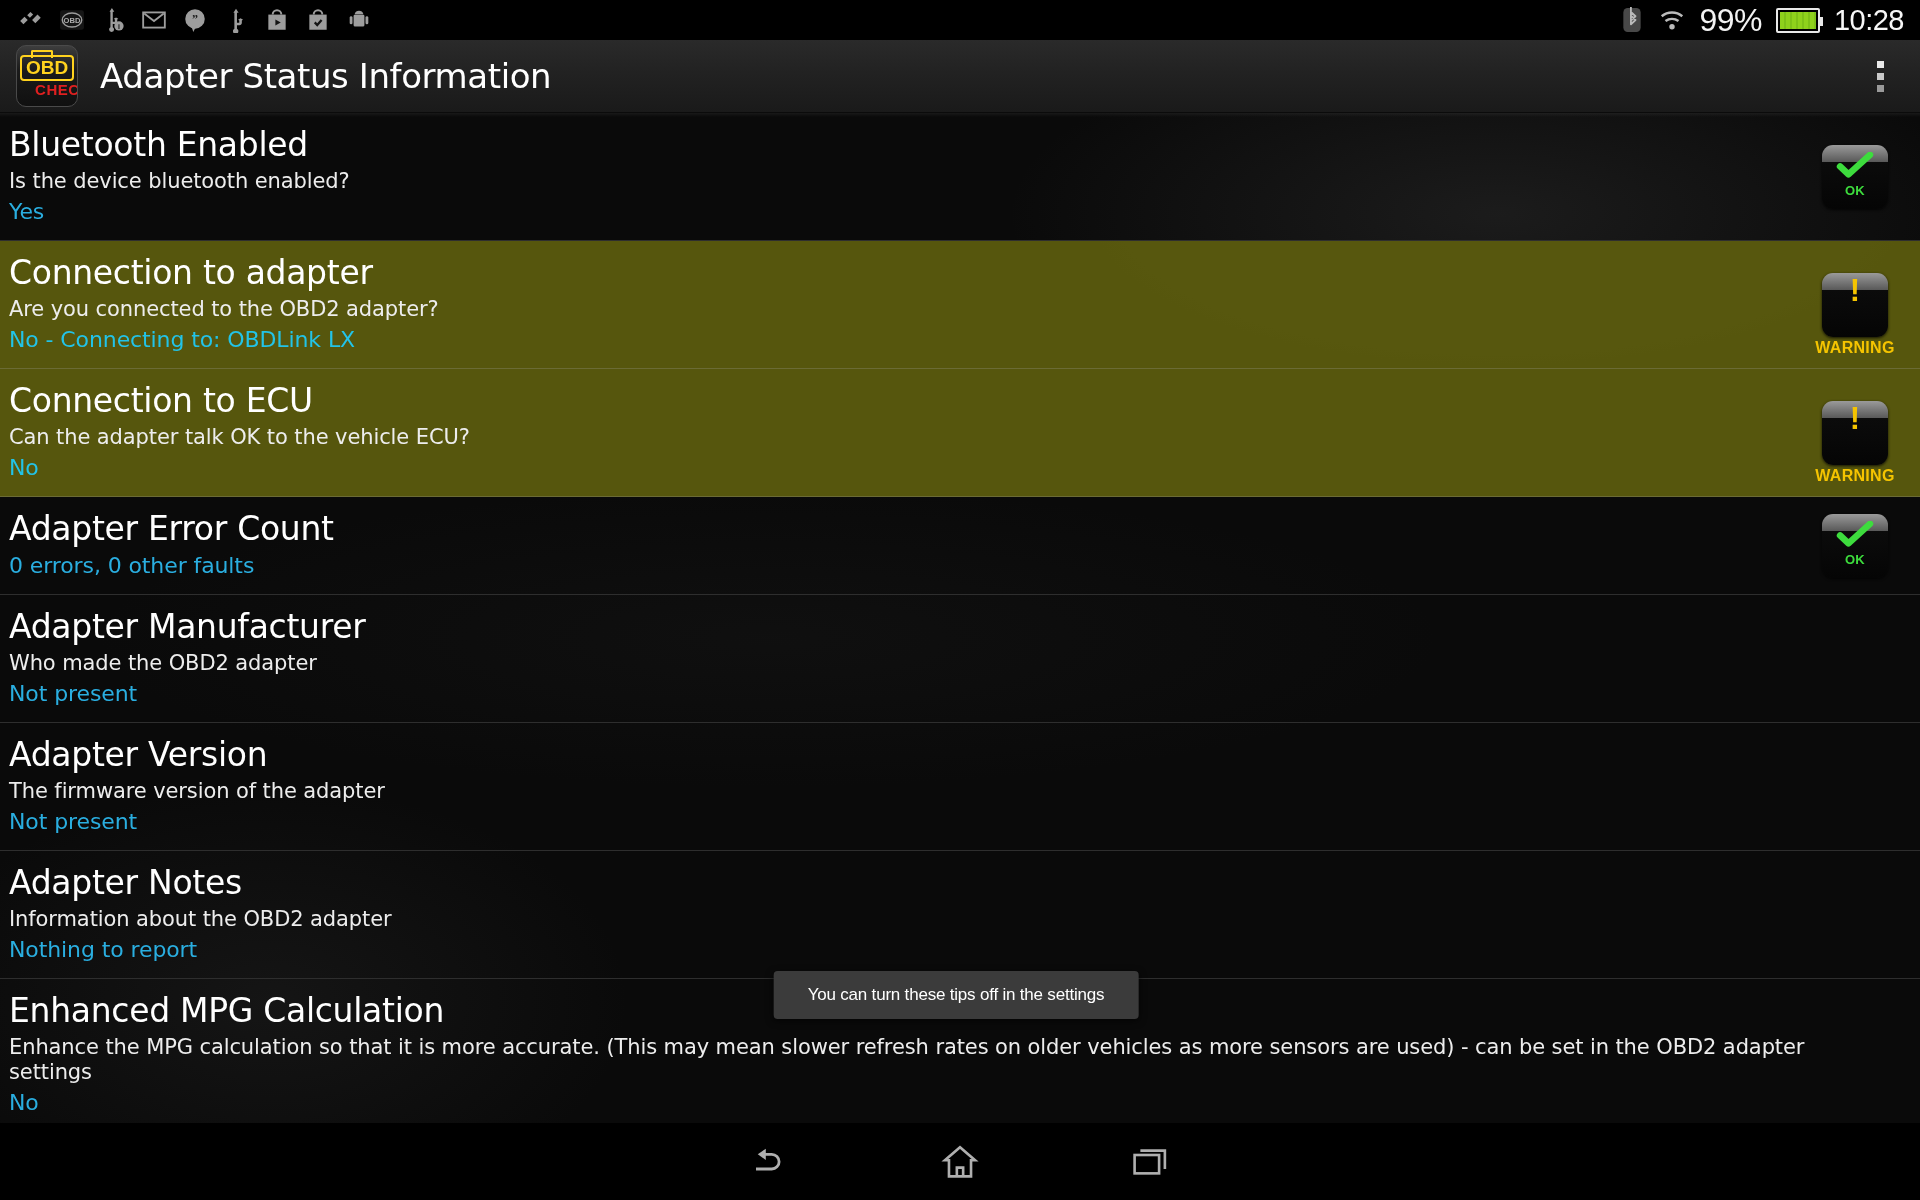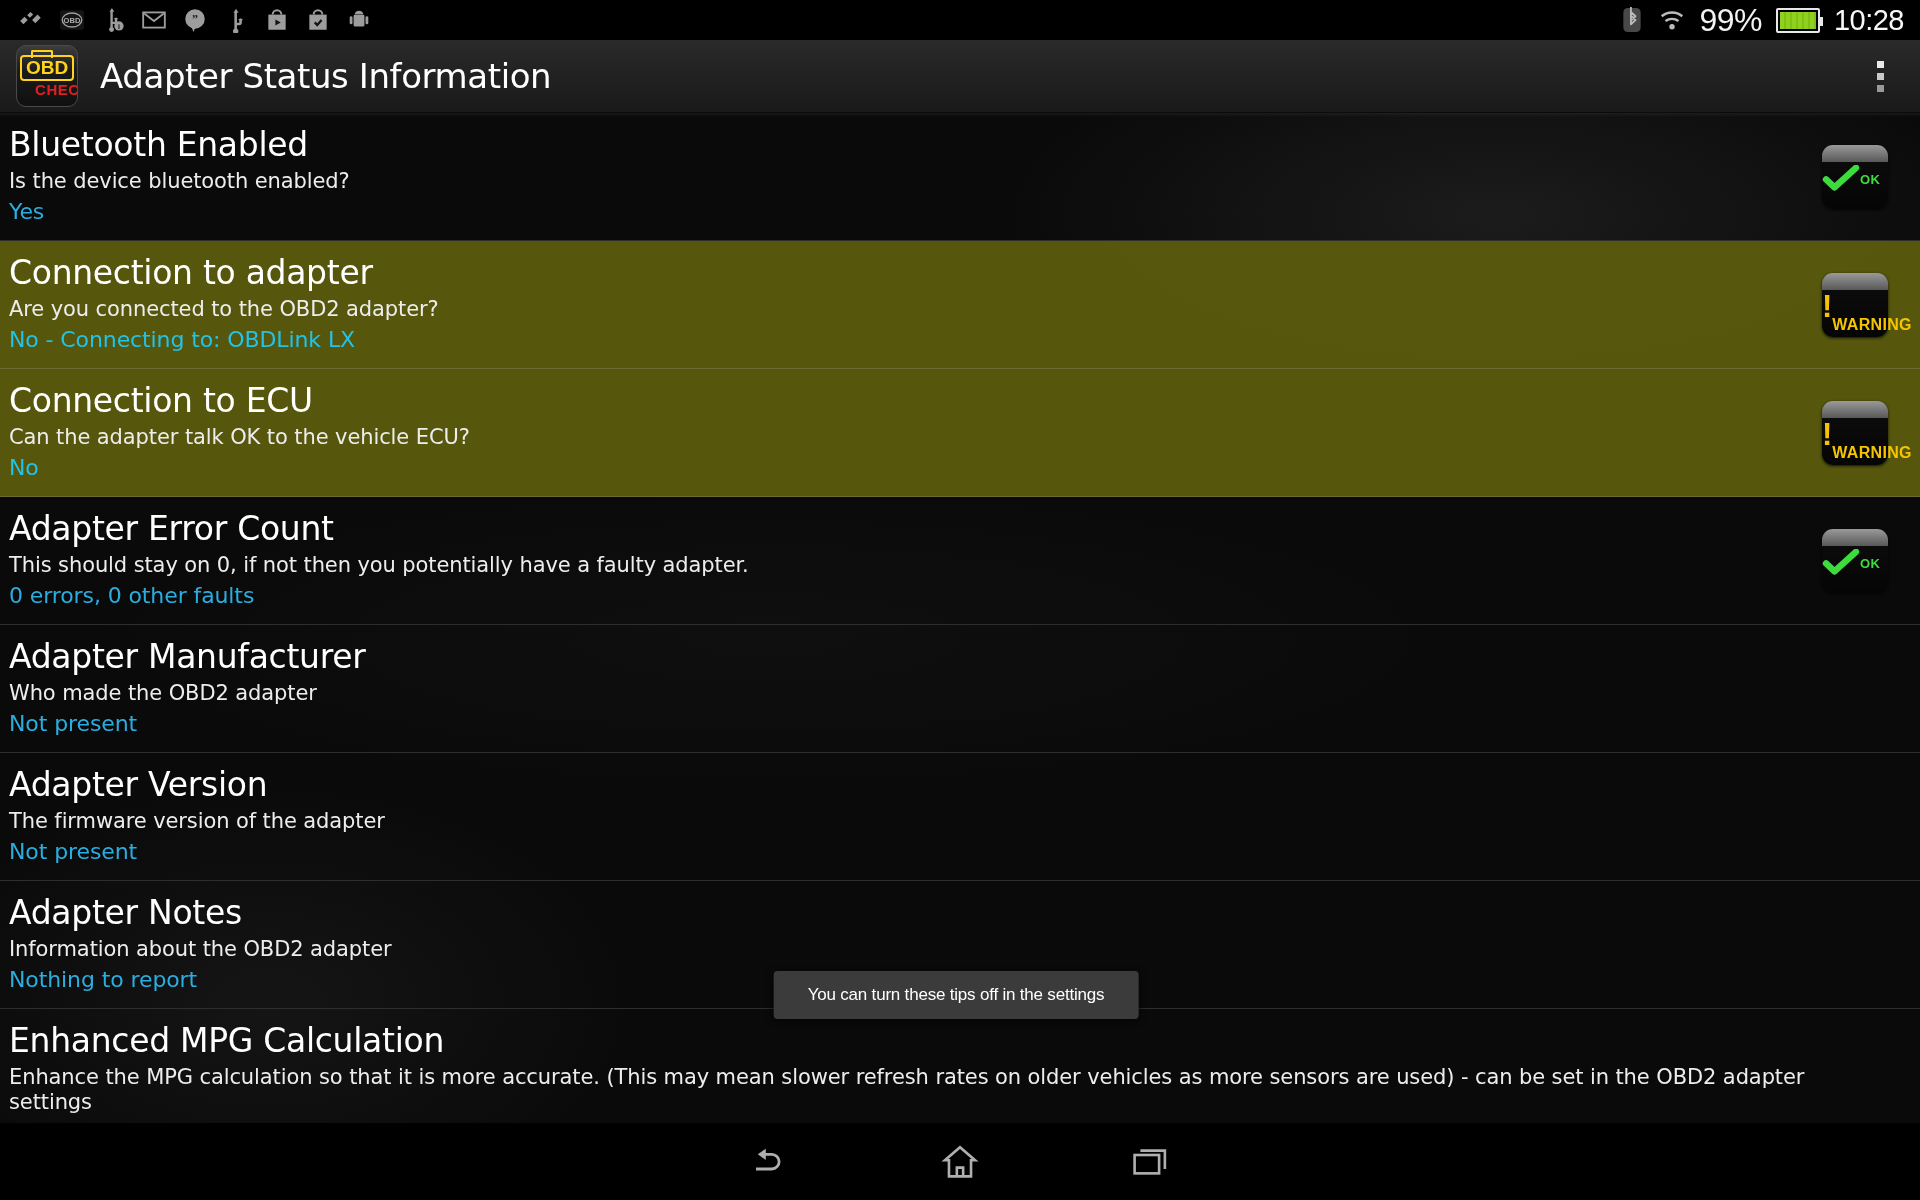--- a/index.html
+++ b/index.html
@@ -100,21 +100,21 @@
   .row-value {
     color:#2aaee0; font-size:22px; line-height:1.15; letter-spacing:-.1px;
   }
   .row.highlight .row-value { color:#22c3e8; }
 
   
   .badge {
     position:absolute; right:32px; top:50%; transform:translateY(-50%);
     width:66px; height:64px; border-radius:11px;
     background:linear-gradient(180deg,#9a9a9a 0%,#5a5a5a 26%,#0b0b0b 27%,#050505 100%);
-    display:flex; flex-direction:row; align-items:center; justify-content:flex-start;
+    display:flex; flex-direction:column; align-items:center; justify-content:flex-start;
     padding-top:5px; box-shadow:0 1px 3px rgba(0,0,0,.8);
   }
   .badge .glyph { height:33px; display:flex; align-items:center; justify-content:center; }
   .badge .lbl { font-family:"Liberation Sans", sans-serif; font-size:13px; font-weight:bold; letter-spacing:.3px; }
   .badge.ok .lbl { color:#3ddc3d; }
   .badge.warning .lbl { color:#f5c400; font-size:16px;margin-top:35px; }
   .check { width:38px; height:28px; }
   .bang { color:#f5c400; font-size:31px; font-weight:bold; line-height:.85;
           font-family:"Liberation Sans", sans-serif; }
 
@@ -280,21 +280,20 @@
         <div class="badge warning">
           <div class="glyph">
             <span class="bang">!</span>
           </div>
           <div class="lbl">WARNING</div>
         </div>
       </div>
       <div class="row">
         <div class="texts">
           <div class="row-title">Adapter Error Count</div>
-          <div class="row-desc">This should stay on 0, if not then you potentially have a faulty adapter.</div>
           <div class="row-value">0 errors, 0 other faults</div>
         </div>
         <div class="badge ok">
           <div class="glyph">
             <svg class="check" viewBox="0 0 40 30">
               <path d="M4 15.5l9 8.5L36 3" fill="none" stroke="#3ddc3d" stroke-width="7" stroke-linecap="round" stroke-linejoin="round"></path>
             </svg>
           </div>
           <div class="lbl">OK</div>
         </div>

